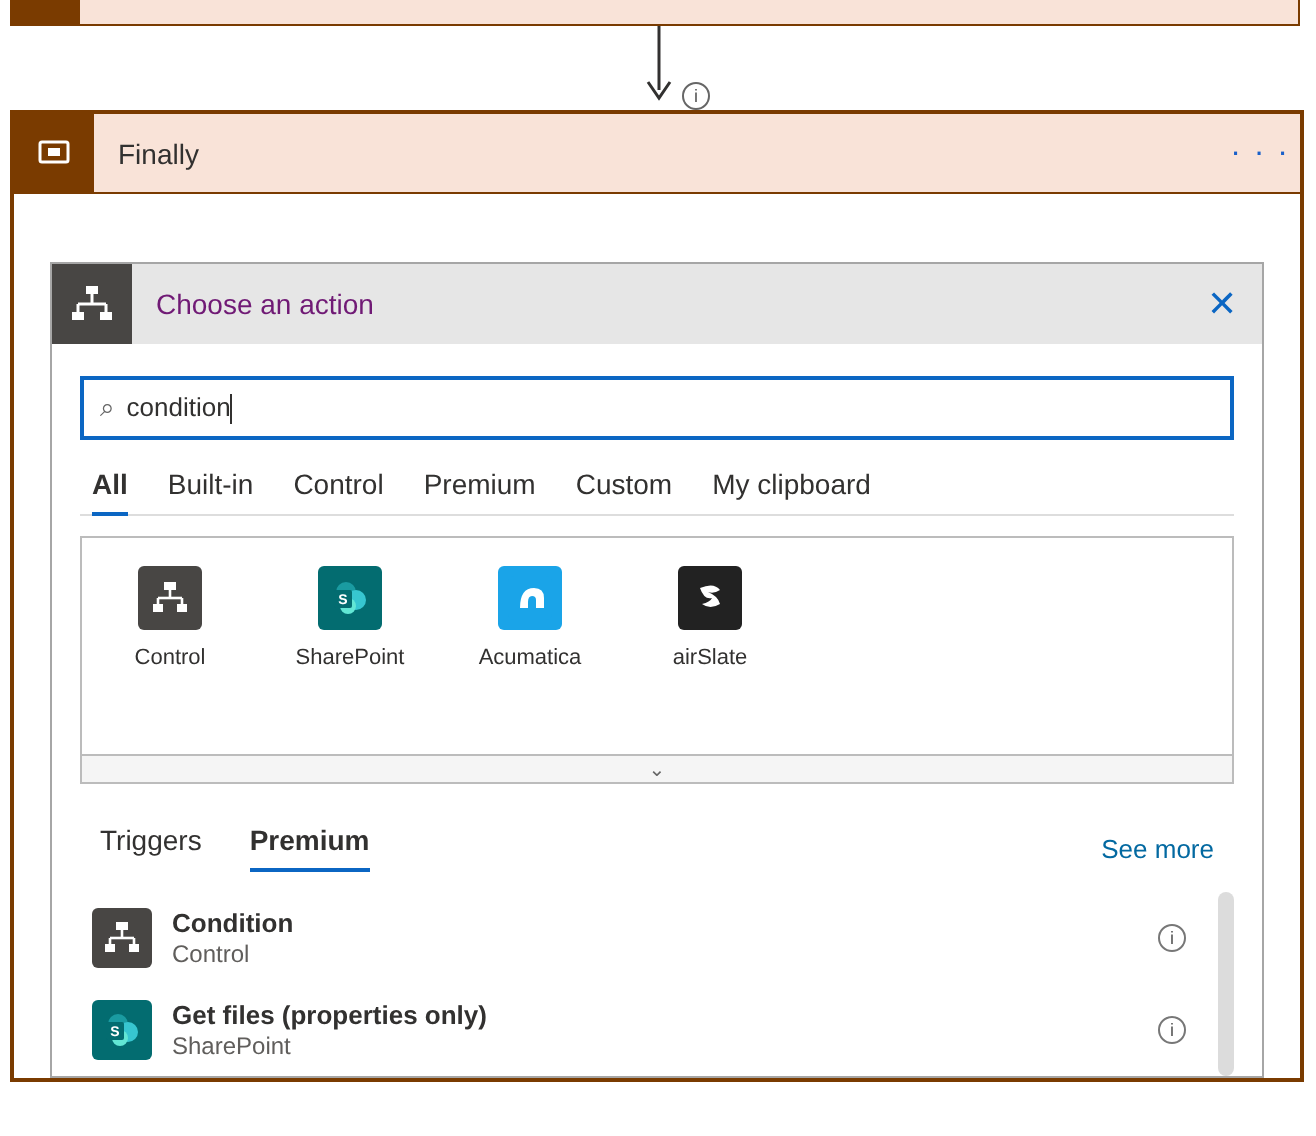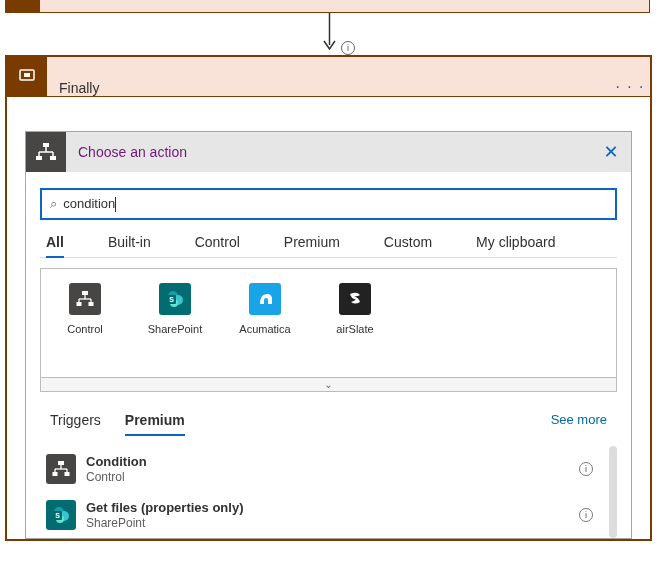--- a/index.html
+++ b/index.html
@@ -28,21 +28,21 @@
     font-size: 9px; line-height: 12px; text-align: center; color: #555;
   }
 
   
   .finally-card {
     position: absolute; top: 55px; left: 5px; width: 647px;
     border: 2px solid #7a3b00; background: #fff;
   }
   .finally-header {
     height: 40px; background: #f9e3d8; border-bottom: 1px solid #7a3b00;
-    display: flex; align-items: flex-end;
+    display: flex; align-items: center;
   }
   .finally-icon {
     width: 40px; height: 40px; background: #7a3b00;
     display: flex; align-items: center; justify-content: center;
   }
   .finally-title { flex: 1; padding-left: 12px; font-size: 14px; color: #323130; }
   .finally-menu { width: 40px; text-align: center; color: #1a60c9; font-size: 16px; letter-spacing: 1px; cursor: pointer; }
 
   .finally-body { padding: 34px 18px 0 18px; display: flex; flex-direction: column; gap: 0; }
 
@@ -64,21 +64,21 @@
     display: flex; align-items: center; border: 2px solid #0b66c3;
     height: 32px; padding: 0 8px;
   }
   .search-box .mag { color: #666; font-size: 13px; margin-right: 6px; }
   .cursor {
     display:inline-block; width:1px; height:15px; background:#323130; vertical-align:middle;
     margin-left:0px;
   }
 
   
-  .tabs-row { display: flex; gap: 44px; padding: 14px 6px 0 6px; font-size: 14px; color: #323130; }
+  .tabs-row { display: flex; gap: 20px; padding: 14px 6px 0 6px; font-size: 14px; color: #323130; }
   .tab { cursor: pointer; padding-bottom: 8px; position: relative; }
   .tab.active { font-weight: 600; }
   .tab.active::after {
     content: ""; position: absolute; left: 0; right: 0; bottom: 0; height: 2px; background: #0b66c3;
   }
   .tabs-rule { height: 1px; background: #ddd; margin-top: -1px; }
 
   
   .connector-box { border: 1px solid #bcbcbc; margin-top: 10px; }
   .connector-grid {
@@ -94,21 +94,21 @@
   .ic-airslate { background: #222; }
 
   .expand-bar {
     height: 14px; border-top: 1px solid #bcbcbc; background: #f5f5f5;
     display: flex; align-items: center; justify-content: center;
     font-size: 10px; color: #666; cursor: pointer;
   }
 
   
   .sub-row {
-    display: flex; align-items: flex-start; padding: 20px 10px 0 10px;
+    display: flex; align-items: center; padding: 20px 10px 0 10px;
     font-size: 14px; color: #323130;
   }
   .sub-tabs { display: flex; gap: 24px; flex: 1; }
   .sub-tab { padding-bottom: 8px; position: relative; cursor: pointer; }
   .sub-tab.active { font-weight: 600; }
   .sub-tab.active::after {
     content: ""; position: absolute; left: 0; right: 0; bottom: 0; height: 2px; background: #0b66c3;
   }
   .see-more { font-size: 13px; color: #0369a1; cursor: pointer; }
 

